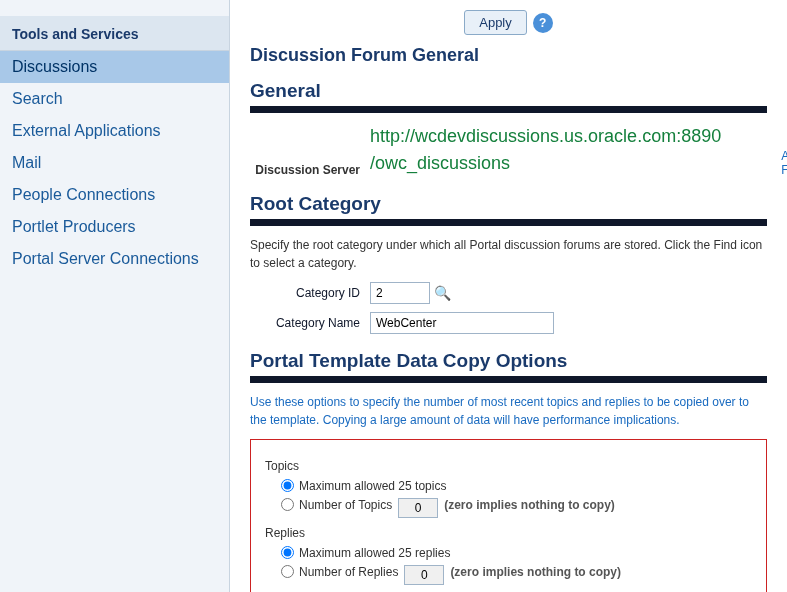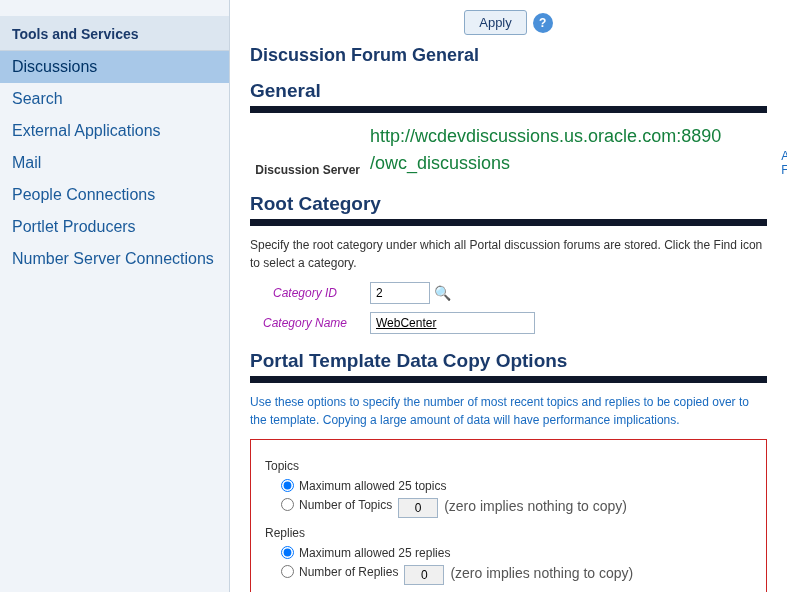--- a/index.html
+++ b/index.html
@@ -31,36 +31,36 @@
     .general-section { margin-bottom: 16px; }
     .general-label { width: 120px; text-align: right; font-weight: bold; font-size: 12px; color: #333; padding-right: 10px; padding-top: 1px; flex-shrink: 0; }
     .general-value { color: #15803d; font-size: 18px; line-height: 1.5; }
     .administer-link { color: #1a6bc0; text-decoration: none; font-size: 12px; margin-left: 60px; }
     .server-row { display: flex; align-items: flex-end; }
     
     
     .root-section { margin-bottom: 16px; }
     .root-desc { font-size: 12px; color: #333; margin-bottom: 10px; line-height: 1.5; }
     .form-row { display: flex; align-items: center; margin-bottom: 8px; }
-    .form-label { width: 120px; text-align: center; font-size: 12px; color: #a21caf; padding-right: 10px; flex-shrink: 0; font-style: italic; }
+    .form-label { width: 120px; text-align: right; font-size: 12px; color: #0f172a; padding-right: 10px; flex-shrink: 0; }
     .form-input { border: 1px solid #a0b4c8; padding: 3px 5px; font-size: 12px; width: 100px; }
     .search-icon-btn { margin-left: 4px; cursor: pointer; font-size: 14px; color: #4a7aaa; }
     
     
     .portal-section { margin-bottom: 12px; }
     .portal-desc { font-size: 12px; color: #1a6bc0; margin-bottom: 10px; line-height: 1.5; }
     
     
     .options-box { border: 1px solid #cc2222; padding: 19px 14px; margin-top: 8px; }
     .options-group-title { font-size: 12px; font-weight: normal; color: #333; margin-bottom: 6px; }
     .radio-row { display: flex; align-items: flex-start; margin-bottom: 5px; padding-left: 16px; }
     .radio-row input[type="radio"] { margin-right: 5px; }
     .radio-label { font-size: 12px; color: #333; }
     .number-input { border: 1px solid #a0b4c8; padding: 2px 4px; font-size: 12px; width: 40px; margin: 0 6px; background: #f0f0f0; text-align: center; }
-    .zero-note { font-size: 14px; color: #555; }
+    .zero-note { font-size: 12px; color: #555; font-weight: bold; }
     .options-divider { margin: 8px 0; }
   </style>
 </head>
 <body>
 
 <div class="app-container">
 
   <div class="sidebar">
     <div class="sidebar-title">Tools and Services</div>
     <div class="sidebar-item active">
@@ -75,21 +75,21 @@
     <div class="sidebar-item">
       <span>Mail</span>
     </div>
     <div class="sidebar-item">
       <span>People Connections</span>
     </div>
     <div class="sidebar-item">
       <span>Portlet Producers</span>
     </div>
     <div class="sidebar-item">
-      <span>Number Server Connections</span>
+      <span>Portal Server Connections</span>
     </div>
   </div>
 
   <div class="main-content">
 
     <div class="top-bar">
       <button class="apply-btn">Apply</button>
       <div class="help-icon">?</div>
     </div>
 
@@ -113,21 +113,21 @@
       <div class="section-title">Root Category</div>
       <p class="root-desc">Specify the root category under which all Portal discussion forums are stored. Click the Find icon to select a category.</p>
 
       <div class="form-row">
         <div class="form-label">Category ID</div>
         <input class="form-input" type="text" value="2" style="width: 60px;">
         <span class="search-icon-btn">🔍</span>
       </div>
       <div class="form-row">
         <div class="form-label">Category Name</div>
-        <input class="form-input" type="text" value="WebCenter" style="width: 165px; text-decoration: underline;">
+        <input class="form-input" type="text" value="WebCenter" style="width: 184px;">
       </div>
     </div>
 
     <div class="portal-section">
       <div class="section-title">Portal Template Data Copy Options</div>
       <p class="portal-desc">Use these options to specify the number of most recent topics and replies to be copied over to the template. Copying a large amount of data will have performance implications.</p>
 
       <div class="options-box">
 
         <div class="options-group-title">Topics</div>

